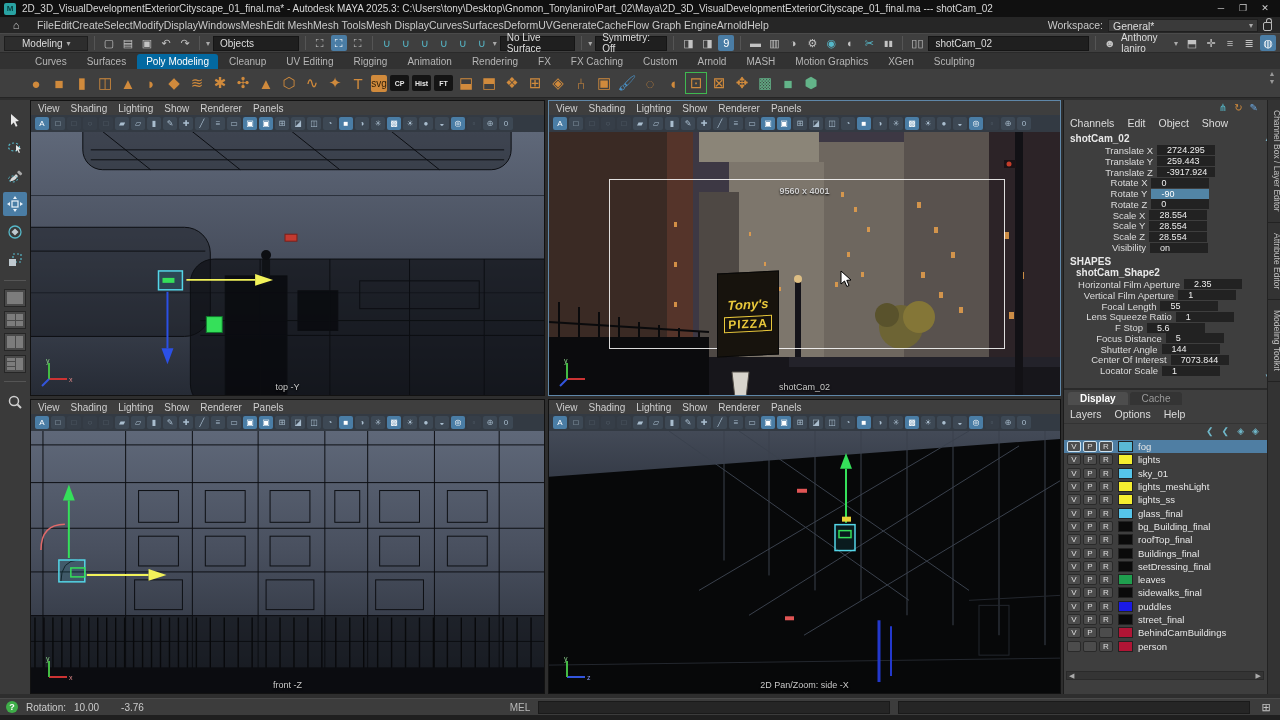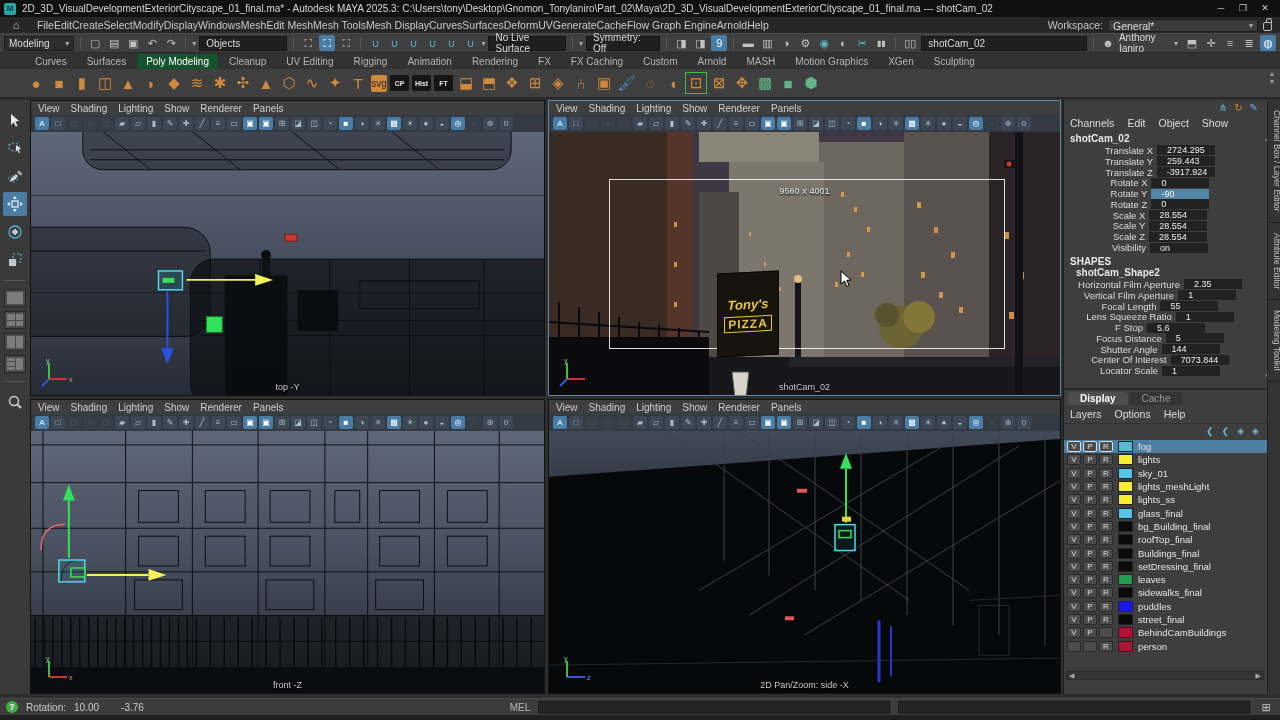--- a/index.html
+++ b/index.html
@@ -16,31 +16,31 @@
   #menubar{position:absolute;left:0;top:17px;width:1280px;height:16px;background:#262626;display:flex;align-items:center;gap:13px;padding:0 8px;font-size:10.5px;color:#c9c9c9;}
   #menubar .menu-item{white-space:nowrap;}
   #workspace{margin-left:auto;display:flex;align-items:center;gap:5px;}
   #workspace-select{background:#3a3a3a;border:1px solid #1f1f1f;padding:0 4px;min-width:150px;height:13px;line-height:12px;color:#ddd;display:flex;justify-content:space-between;}
   #lock-icon{width:9px;height:9px;border:1.5px solid #bbb;border-radius:2px;position:relative;margin-top:2px;}
   #lock-icon:before{content:"";position:absolute;left:1.5px;top:-5px;width:4px;height:4px;border:1.5px solid #bbb;border-bottom:none;border-radius:3px 3px 0 0;}
 
   
   #statusline{position:absolute;left:0;top:33px;width:1280px;height:20px;background:#3f3f3f;border-top:1px solid #4a4a4a;border-bottom:1px solid #2a2a2a;display:flex;align-items:center;gap:3px;padding:0 4px;}
   .sl-sep{width:1px;height:14px;background:#2a2a2a;border-right:1px solid #555;margin:0 3px;}
-  .sl-combo{background:#2d2d2d;border:1px solid #1e1e1e;height:15px;display:flex;align-items:center;gap:4px;padding:0 4px;font-size:10px;color:#ddd;}
+  .sl-combo{background:#2d2d2d;border:1px solid #1e1e1e;height:15px;display:flex;align-items:center;gap:4px;padding:0 17px;font-size:10px;color:#ddd;}
   .sl-icon{min-width:16px;height:16px;display:inline-flex;align-items:center;justify-content:center;font-size:11px;color:#c3c3c3;}
   .sl-icon.teal{color:#56b8c9;}
   .sl-icon.on{background:#4a7da5;border-radius:2px;color:#fff;}
   .sl-field{background:#1f1f1f;border:1px solid #151515;height:15px;color:#ddd;font-size:10px;padding:0 6px;display:flex;align-items:center;}
   .caret{font-size:8px;color:#aaa;}
 
   
   #shelf-tabs{position:absolute;left:0;top:53px;width:1280px;height:16px;background:#323232;display:flex;align-items:flex-end;gap:2px;padding:0 4px 0 26px;font-size:10px;color:#b5b5b5;}
   .shelf-tab{padding:2px 9px;white-space:nowrap;}
-  .shelf-tab.active{background:#14532d;color:#fff;border-radius:3px 3px 0 0;}
+  .shelf-tab.active{background:#0369a1;color:#fff;border-radius:3px 3px 0 0;}
   #shelf-menu-btn{position:absolute;left:6px;top:57px;width:14px;height:8px;border-top:2px solid #999;border-bottom:2px solid #999;}
   #shelf{position:absolute;left:0;top:69px;width:1280px;height:29px;background:#3f3f3f;border-bottom:1px solid #252525;display:flex;align-items:center;gap:3px;padding:0 6px 0 26px;overflow:hidden;}
   .shelf-icon{width:20px;height:20px;display:inline-flex;align-items:center;justify-content:center;font-size:15px;color:#d08a3c;}
   .shelf-icon.txt{font-size:7px;background:#141414;color:#e8e8e8;border-radius:2px;width:19px;height:16px;font-weight:bold;}
   .shelf-icon.blue{color:#4a90c4;}
   .shelf-icon.green{color:#63b489;}
   .shelf-icon.bevel{outline:1px solid #3fb950;}
   .shelf-icon.svgbox{background:#d08a3c;color:#2d1d08;font-size:10px;font-weight:normal;width:16px;height:17px;border-radius:2px;}
   #shelf-scroll{position:absolute;right:2px;top:70px;display:flex;flex-direction:column;font-size:7px;color:#999;line-height:8px;text-align:center;width:12px;}
   #tool-settings-btn{position:absolute;left:4px;top:74px;width:15px;height:15px;border:1px solid #2a2a2a;background:#464646;color:#bbb;font-size:9px;text-align:center;line-height:14px;border-radius:2px;}

